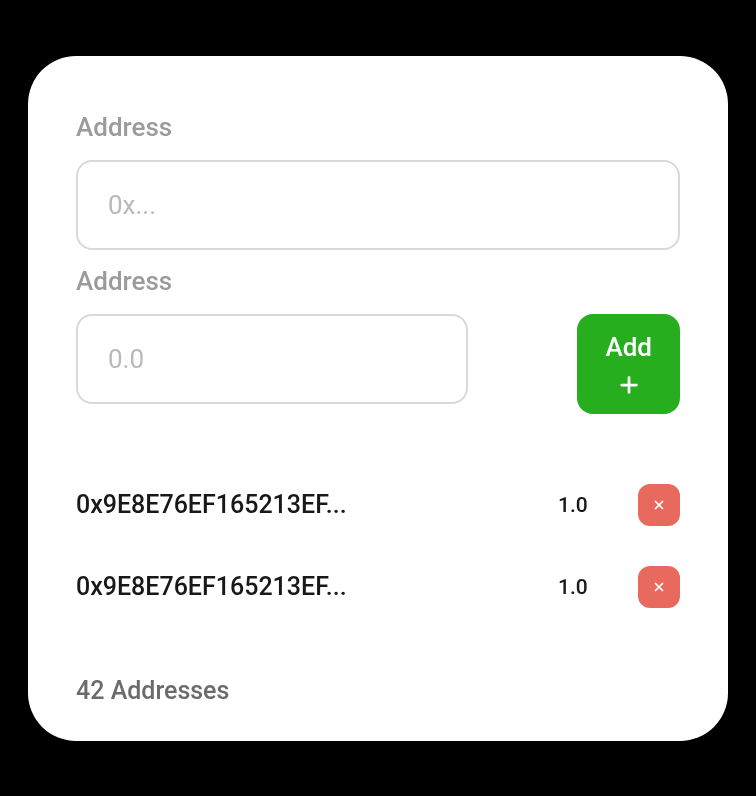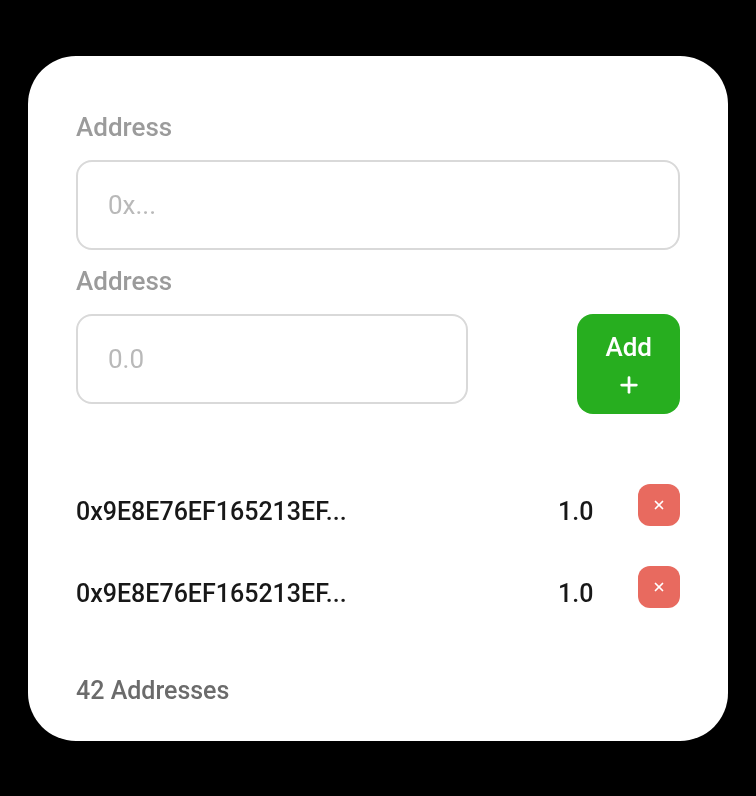--- a/index.html
+++ b/index.html
@@ -81,36 +81,36 @@
     }
     .btn-add svg {
       width: 22px;
       height: 22px;
     }
     .entries {
       margin-bottom: 48px;
     }
     .entry-row {
       display: flex;
-      align-items: flex-end;
+      align-items: center;
       justify-content: space-between;
       padding: 20px 0;
       gap: 20px;
     }
     .entry-address {
       font-size: 25px;
       font-weight: 500;
       color: #181818;
       flex: 1;
       white-space: nowrap;
       overflow: hidden;
       text-overflow: ellipsis;
     }
     .entry-amount {
-      font-size: 25px;
+      font-size: 21px;
       font-weight: 500;
       color: #181818;
       min-width: 60px;
       text-align: left;
     }
     .btn-delete {
       background: #e86a5f;
       color: #fff;
       border: none;
       border-radius: 12px;

